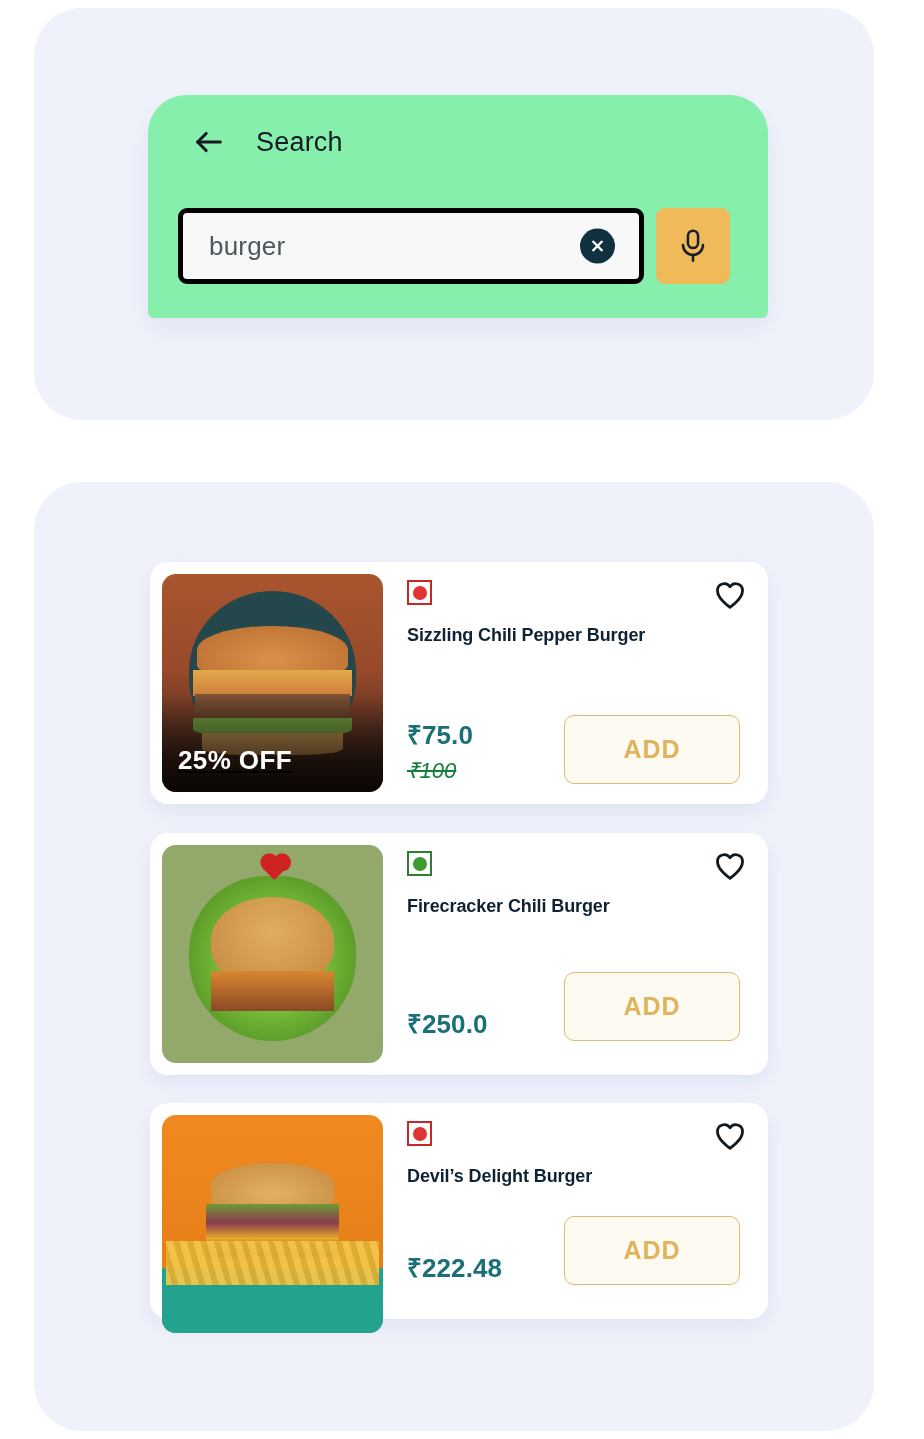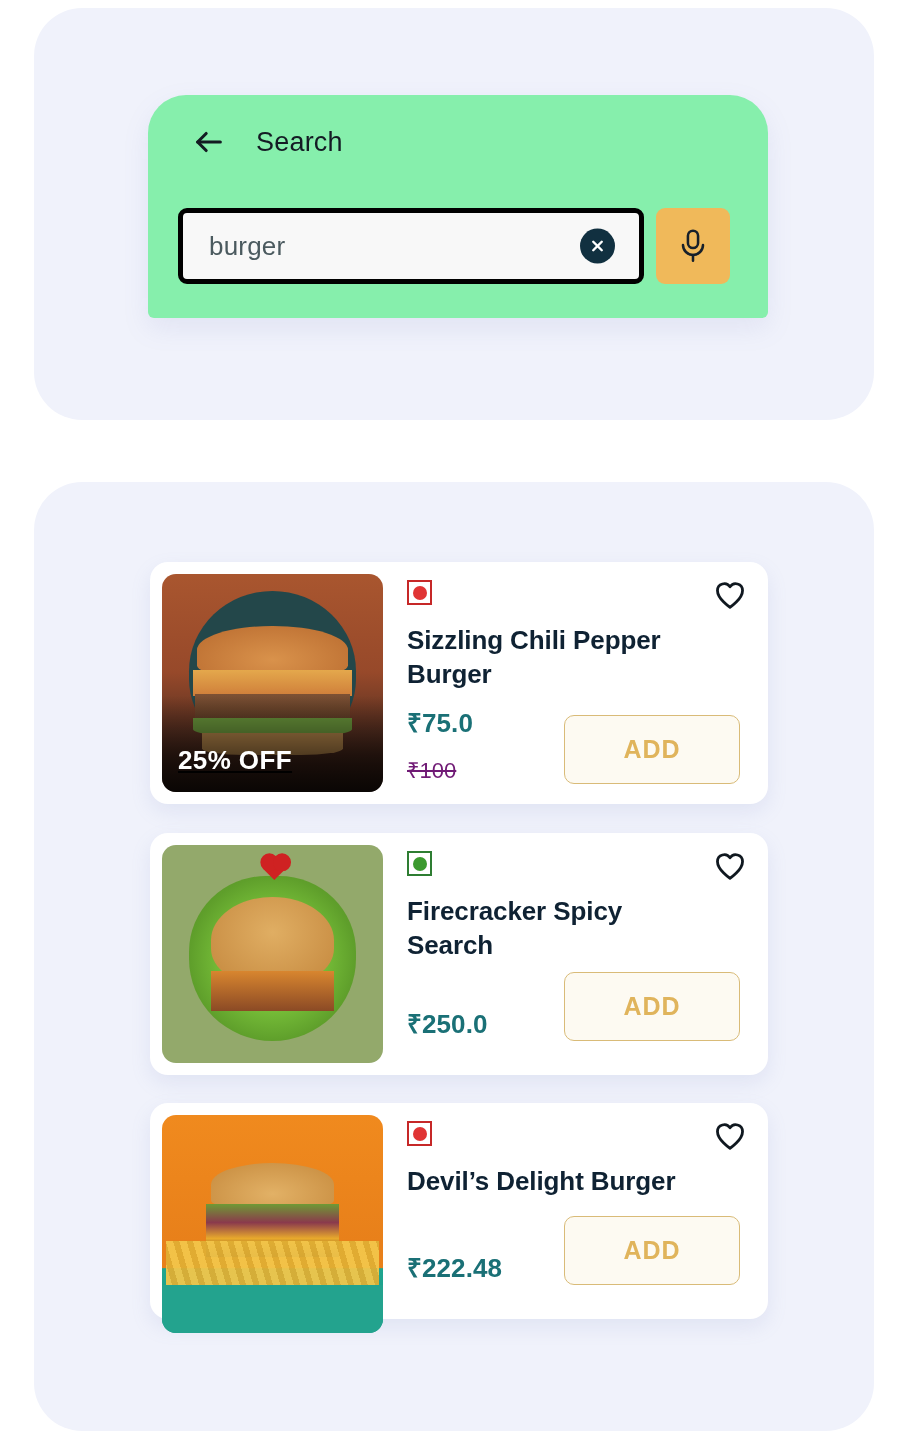--- a/index.html
+++ b/index.html
@@ -205,39 +205,40 @@
   .diet-mark.veg { border-color:#2e7d32; }
   .diet-mark.veg .dot { background:#3c9a2f; }
   .fav-btn {
     margin-left:auto; background:none; border:none;
     cursor:pointer; padding:0; line-height:0;
   }
   .fav-btn svg { width:32px; height:30px; }
 
   .item-name {
     margin-top:14px;
-    font-size:26px; font-weight:bold;
+    font-size:18px; font-weight:bold;
     color:#0f2233; line-height:1.3;
     max-width:300px;
     letter-spacing:-0.1px;
   }
   .price-row {
     margin-top:auto;
     display:flex; align-items:flex-end;
     padding-bottom:10px;
   }
   .price-block { display:flex; flex-direction:column; }
   .price-now {
     font-size:26px; font-weight:bold;
     color:#1a7076; letter-spacing:0.1px;
   }
   .price-old {
-    font-size:22px; color:#701a75;
+    font-size:22px; color:#15803d;
     text-decoration:line-through;
-    margin-top:14px;
+    margin-top:2px;
+    font-style:italic;
   }
   .add-btn {
     margin-left:auto; margin-right:6px;
     width:176px; height:69px;
     background:#fdfaf2;
     border:1.6px solid #d9bb78;
     border-radius:10px;
     color:#e0b košice;
     color:#e0b45c;
     font-size:25px; font-weight:bold;
@@ -334,21 +335,21 @@
       <div class="info-top">
         <div class="diet-mark veg">
           <div class="dot"></div>
         </div>
         <button class="fav-btn">
           <svg viewBox="0 0 24 22" fill="none" stroke="#101820" stroke-width="2.1" stroke-linejoin="round">
             <path d="M12 20.2S2.6 14 2.6 7.6A5.1 5.1 0 0 1 12 4.9a5.1 5.1 0 0 1 9.4 2.7C21.4 14 12 20.2 12 20.2z"></path>
           </svg>
         </button>
       </div>
-      <div class="item-name">Firecracker Spicy Search</div>
+      <div class="item-name">Firecracker Chili Burger</div>
       <div class="price-row">
         <div class="price-block">
           <span class="price-now">₹250.0</span>
         </div>
         <button class="add-btn">ADD</button>
       </div>
     </div>
   </div>
 
   <div class="result-card card-mid" id="card-2">

